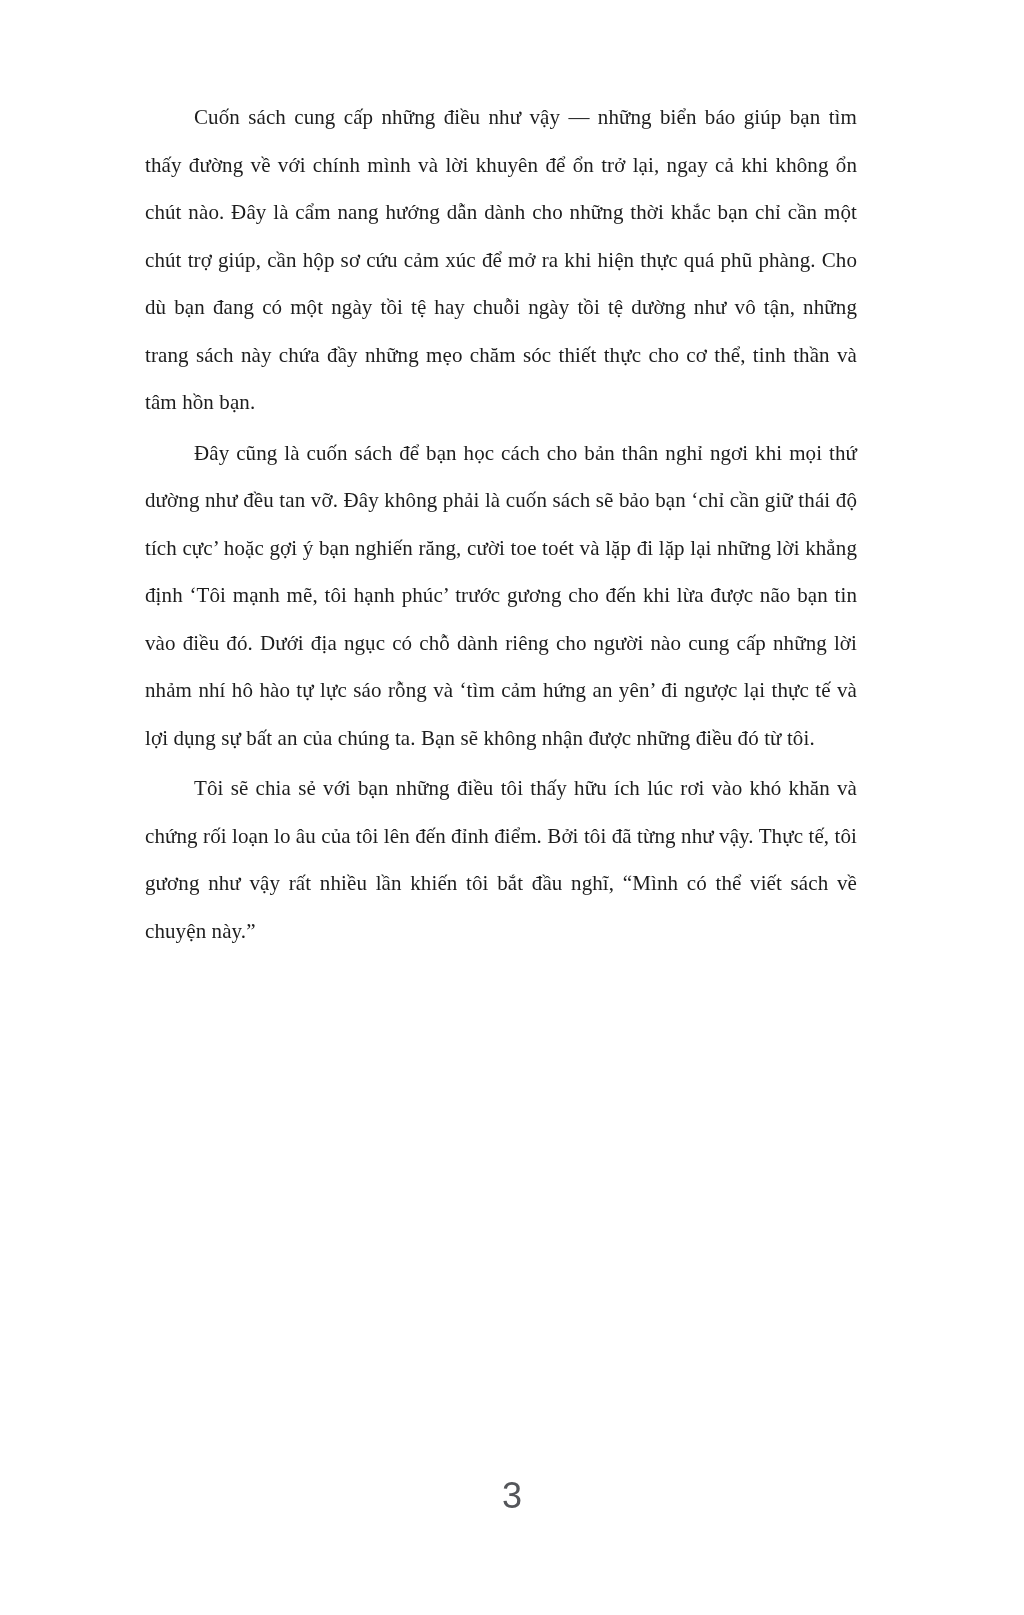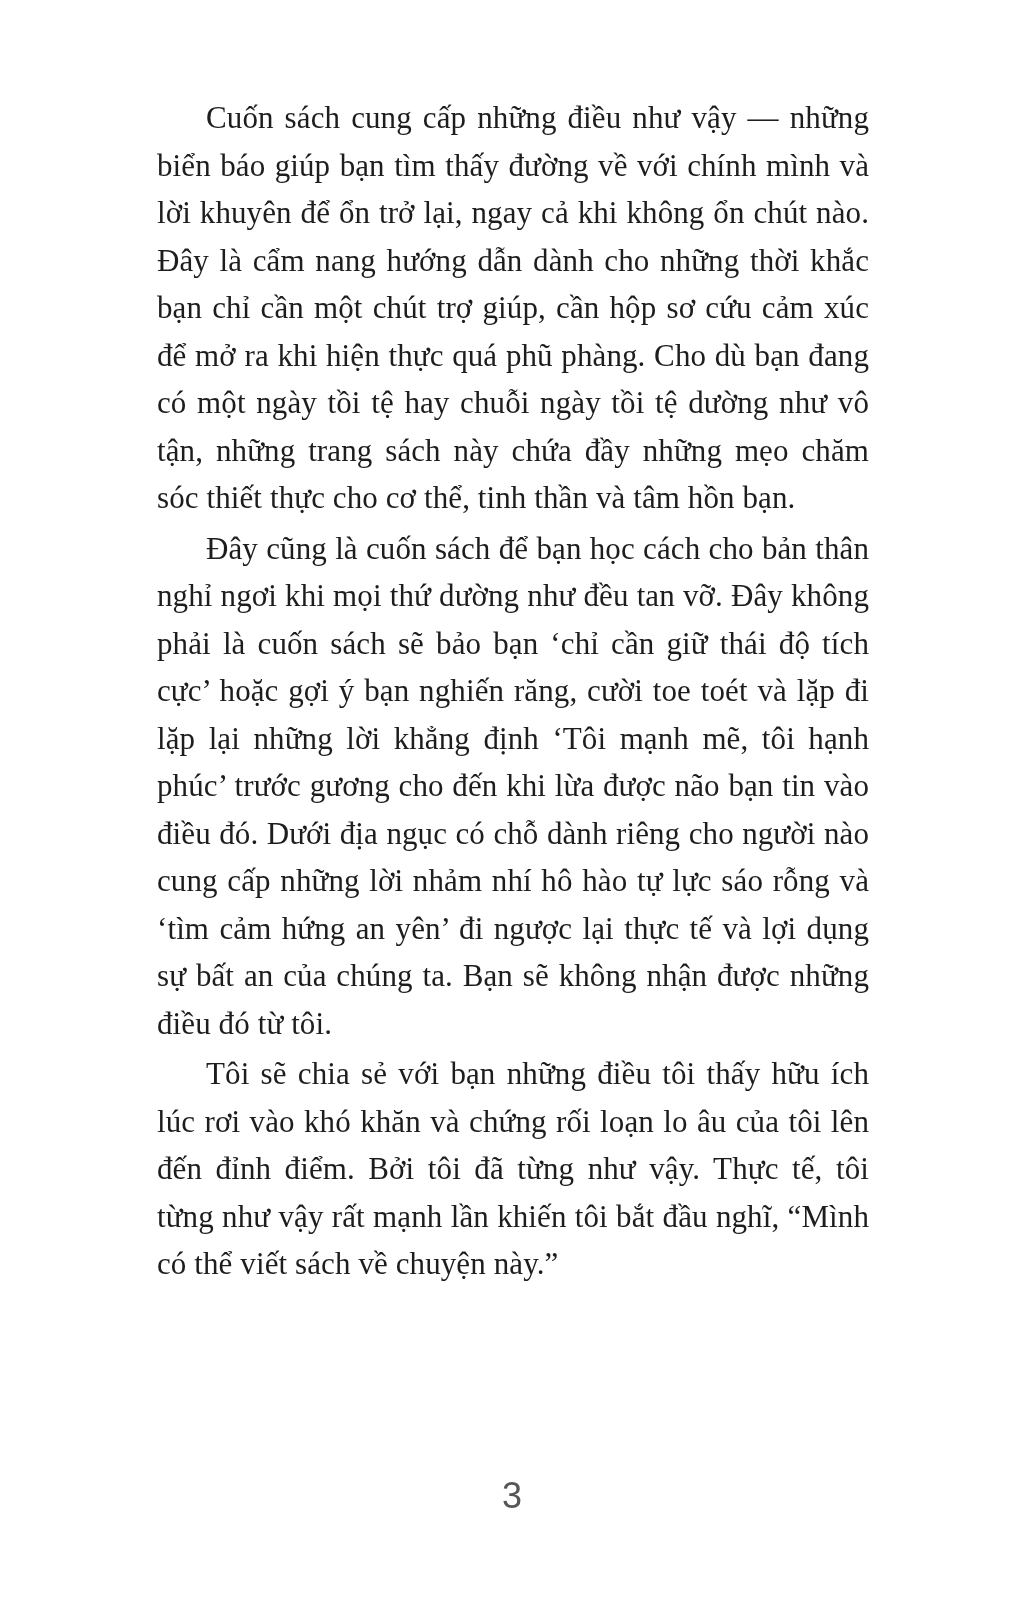--- a/index.html
+++ b/index.html
@@ -16,25 +16,24 @@
       overflow: hidden;
       font-family: "Liberation Serif", "DejaVu Serif", serif;
     }
     .text-block {
       position: absolute;
       left: 145px;
       top: 94px;
       width: 712px;
       text-align: justify;
       text-justify: inter-word;
-      font-size: 31px;
+      font-size: 21px;
       line-height: 47.5px;
       color: #1d1d1d;
       letter-spacing: 0.1px;
-      margin-left: 12px;
     }
     .para {
       margin: 0 0 3px 0;
       text-indent: 49px;
     }
     .page-number {
       position: absolute;
       top: 1478px;
       left: 0;
       width: 100%;
@@ -46,16 +45,16 @@
       color: #54565a;
     }
   </style>
 </head>
 <body>
 
 <div class="book-page">
   <main class="text-block">
     <p class="para">Cuốn sách cung cấp những điều như vậy — những biển báo giúp bạn tìm thấy đường về với chính mình và lời khuyên để ổn trở lại, ngay cả khi không ổn chút nào. Đây là cẩm nang hướng dẫn dành cho những thời khắc bạn chỉ cần một chút trợ giúp, cần hộp sơ cứu cảm xúc để mở ra khi hiện thực quá phũ phàng. Cho dù bạn đang có một ngày tồi tệ hay chuỗi ngày tồi tệ dường như vô tận, những trang sách này chứa đầy những mẹo chăm sóc thiết thực cho cơ thể, tinh thần và tâm hồn bạn.</p>
     <p class="para">Đây cũng là cuốn sách để bạn học cách cho bản thân nghỉ ngơi khi mọi thứ dường như đều tan vỡ. Đây không phải là cuốn sách sẽ bảo bạn ‘chỉ cần giữ thái độ tích cực’ hoặc gợi ý bạn nghiến răng, cười toe toét và lặp đi lặp lại những lời khẳng định ‘Tôi mạnh mẽ, tôi hạnh phúc’ trước gương cho đến khi lừa được não bạn tin vào điều đó. Dưới địa ngục có chỗ dành riêng cho người nào cung cấp những lời nhảm nhí hô hào tự lực sáo rỗng và ‘tìm cảm hứng an yên’ đi ngược lại thực tế và lợi dụng sự bất an của chúng ta. Bạn sẽ không nhận được những điều đó từ tôi.</p>
-    <p class="para">Tôi sẽ chia sẻ với bạn những điều tôi thấy hữu ích lúc rơi vào khó khăn và chứng rối loạn lo âu của tôi lên đến đỉnh điểm. Bởi tôi đã từng như vậy. Thực tế, tôi từng như vậy rất mạnh lần khiến tôi bắt đầu nghĩ, “Mình có thể viết sách về chuyện này.”</p>
+    <p class="para">Tôi sẽ chia sẻ với bạn những điều tôi thấy hữu ích lúc rơi vào khó khăn và chứng rối loạn lo âu của tôi lên đến đỉnh điểm. Bởi tôi đã từng như vậy. Thực tế, tôi gương như vậy rất nhiều lần khiến tôi bắt đầu nghĩ, “Mình có thể viết sách về chuyện này.”</p>
   </main>
   <footer class="page-number">3</footer>
 </div>
 
 </body></html>

